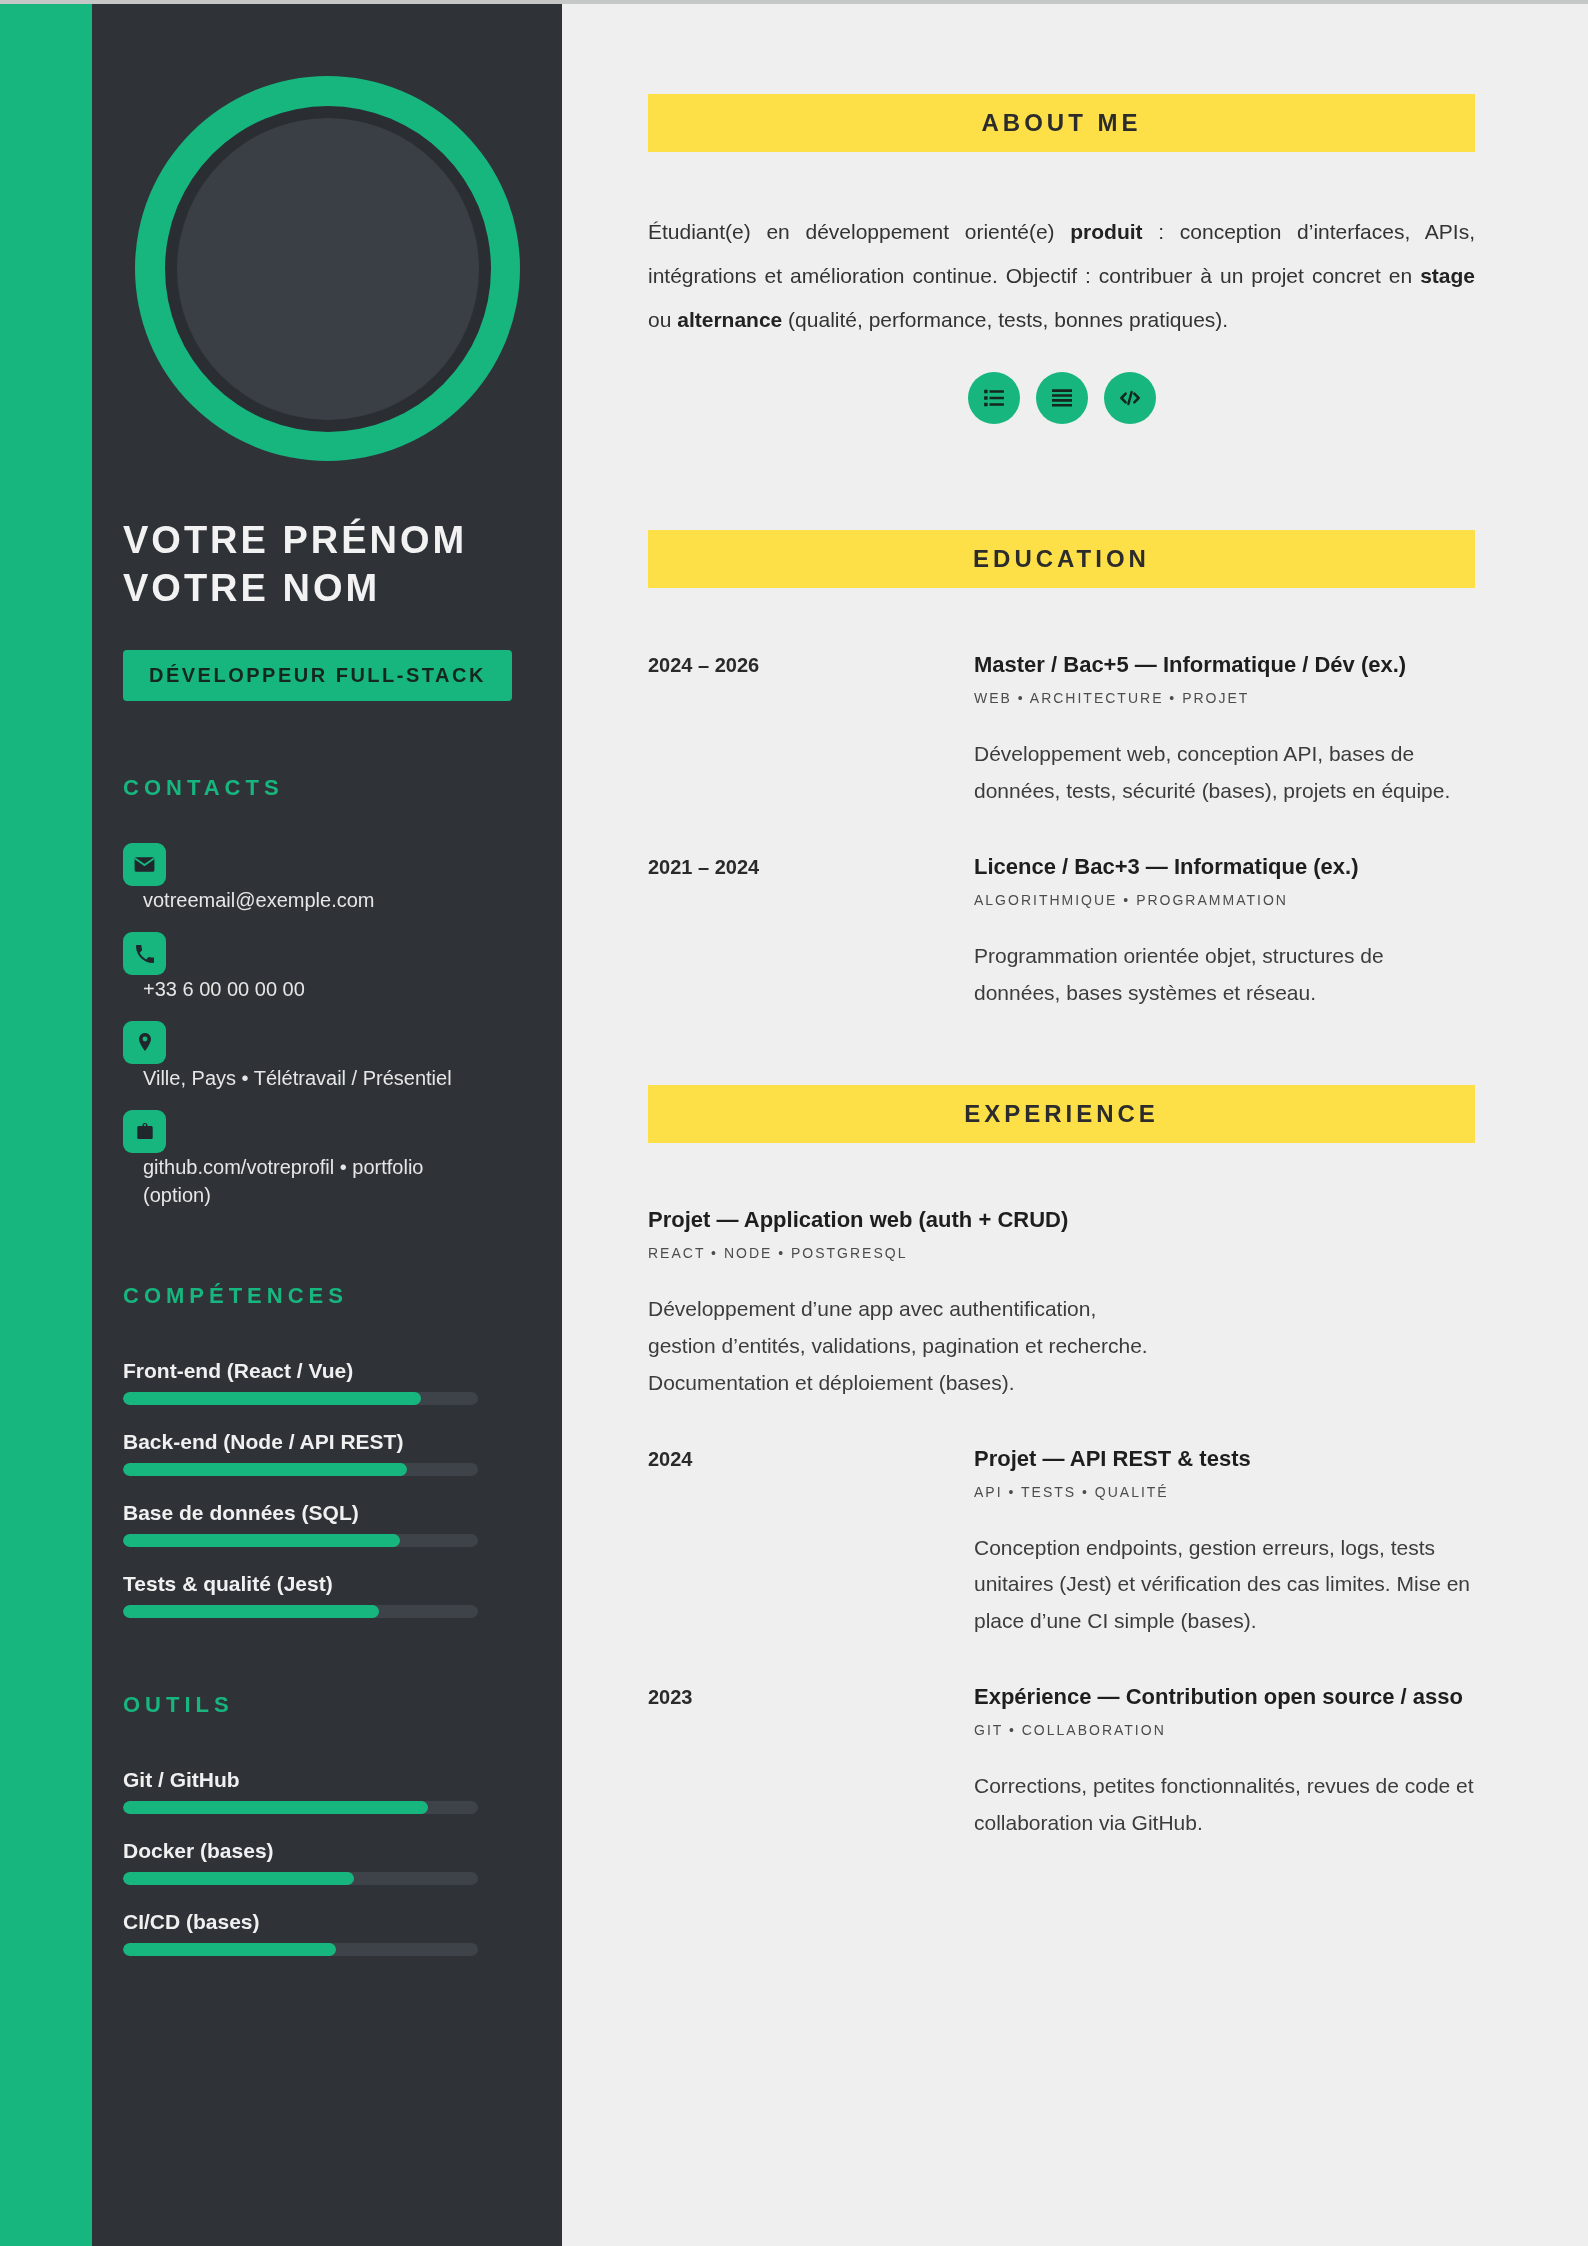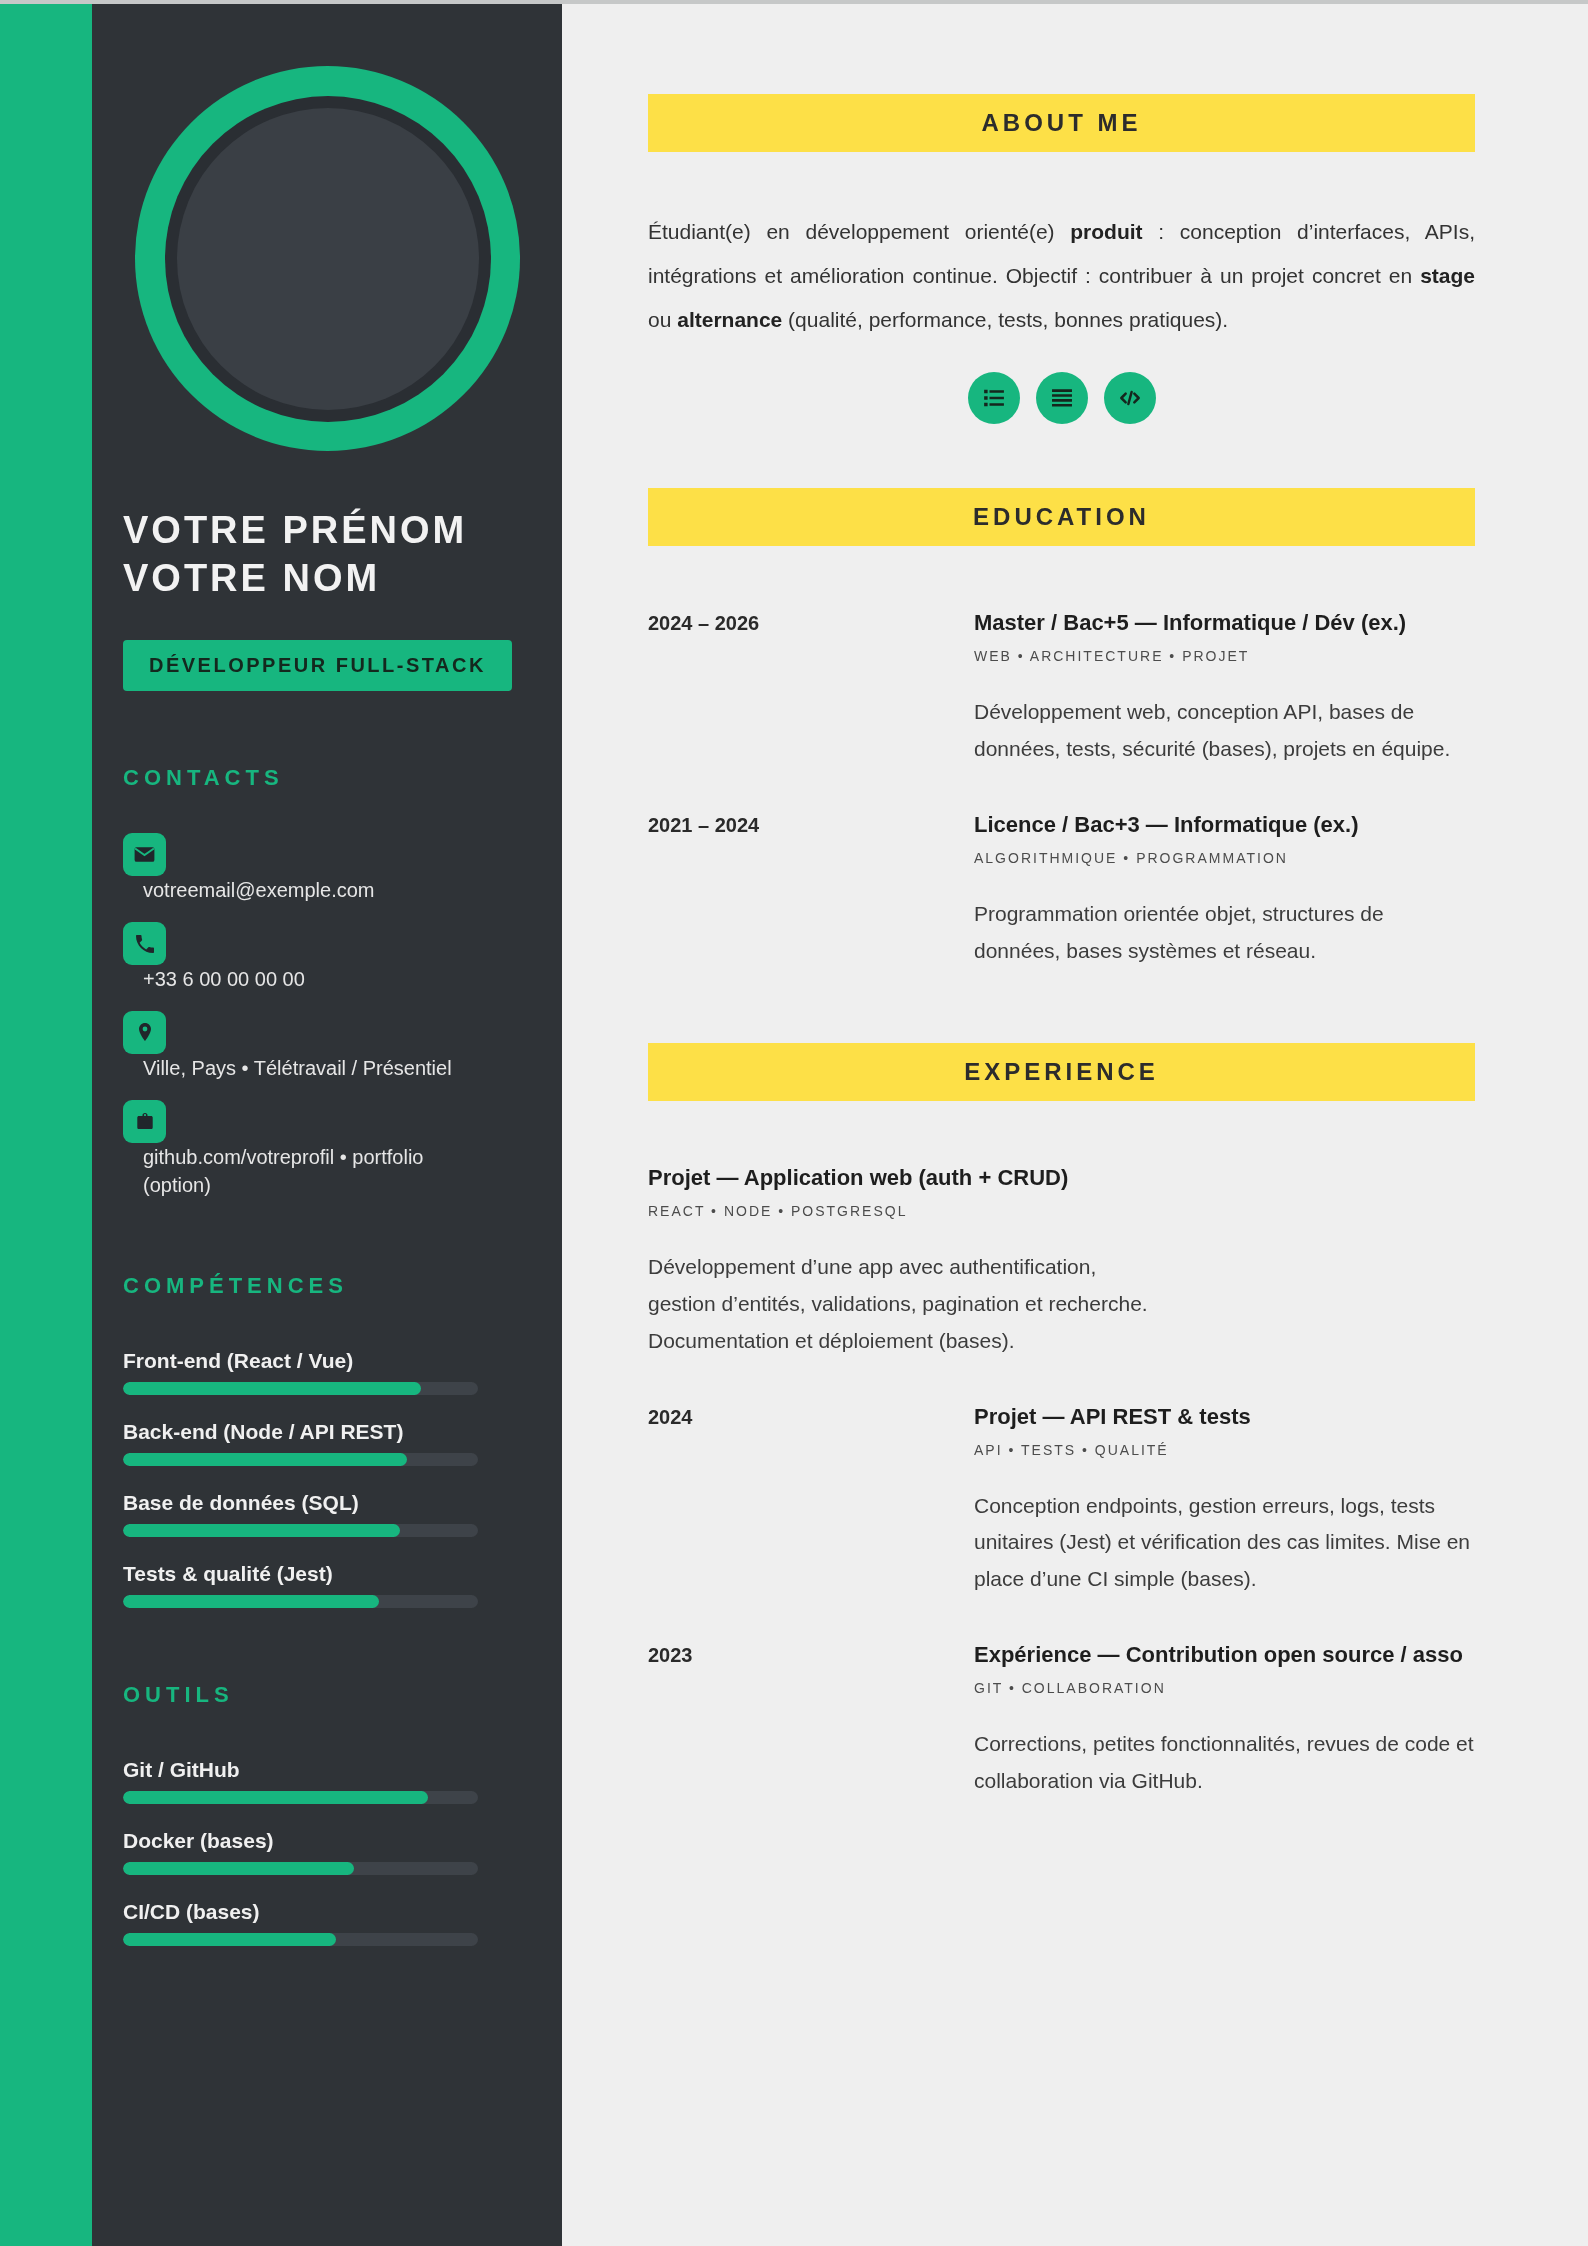--- a/index.html
+++ b/index.html
@@ -5,21 +5,21 @@
   * { margin:0; padding:0; box-sizing:border-box; }
   html,body { font-family:"Liberation Sans", sans-serif; }
   body { width:1588px; height:2246px; background:#efefef; position:relative; overflow:hidden; }
   .page { width:100%; height:100%; display:flex; position:relative; }
   .top-edge { position:absolute; top:0; left:0; right:0; height:4px; background:#c6c8c8; z-index:5; }
 
   
   .stripe { width:92px; flex:0 0 92px; background:var(--accent); }
 
   
-  .sidebar { width:470px; flex:0 0 470px; background:var(--sidebar-bg); color:#e9e9e9; padding:2px 0 0 31px; }
+  .sidebar { width:470px; flex:0 0 470px; background:var(--sidebar-bg); color:#e9e9e9; padding:12px 0 0 31px; }
   .avatar { width:385px; height:385px; margin:64px 0 0 12px; border-radius:50%;
             background:var(--accent); display:flex; align-items:center; justify-content:center; }
   .avatar-inner { width:302px; height:302px; border-radius:50%; background:#3a3f45;
             box-shadow:0 0 0 12px #2a2e33; }
   .name { margin-top:56px; color:#f2f2f2; font-size:38px; font-weight:bold; letter-spacing:3px; line-height:1.25; }
   .name span { display:block; }
   .badge { display:inline-block; margin-top:38px; background:var(--accent); color:#14281e;
            font-size:20px; font-weight:bold; letter-spacing:2.5px; padding:14px 26px; border-radius:4px; }
   .side-heading { color:var(--accent); font-size:22px; font-weight:bold; letter-spacing:5px; margin-top:74px; }
   .contact-list { margin-top:42px; }
@@ -30,21 +30,21 @@
   .skill-list { margin-top:50px; }
   .skill { margin-bottom:25px; width:355px; }
   .skill-label { font-size:21px; font-weight:bold; color:#f0f0f0; margin-bottom:9px; }
   .bar { width:355px; height:13px; border-radius:7px; background:#3e4349; overflow:hidden; }
   .fill { height:100%; border-radius:7px; background:var(--accent); }
 
   
   main { flex:1; padding:94px 113px 0 86px; }
   .section-bar { background:#fde047; height:58px; display:flex; align-items:center; justify-content:center;
                  font-size:24px; font-weight:bold; letter-spacing:4px; color:#2c2c2c; }
-  .section-bar.edu { margin-top:64px; }
+  .section-bar.edu { margin-top:106px; }
   .section-bar.exp { margin-top:74px; }
   .about-text { margin-top:58px; font-size:21px; color:#333; line-height:2.1; text-align:justify; }
   .about-text b { color:#222; }
   .icon-row { margin-top:30px; display:flex; justify-content:center; gap:16px; }
   .circle-icon { width:52px; height:52px; border-radius:50%; background:var(--accent);
                  display:flex; align-items:center; justify-content:center; color:#15261d; }
   .entries { margin-top:64px; }
   .entry { display:flex; margin-bottom:44px; }
   .entry-dates { width:326px; flex:0 0 326px; font-size:20px; font-weight:bold; color:#2a2a2a; padding-top:2px; }
   .entry-body { flex:1; max-width:520px; }

